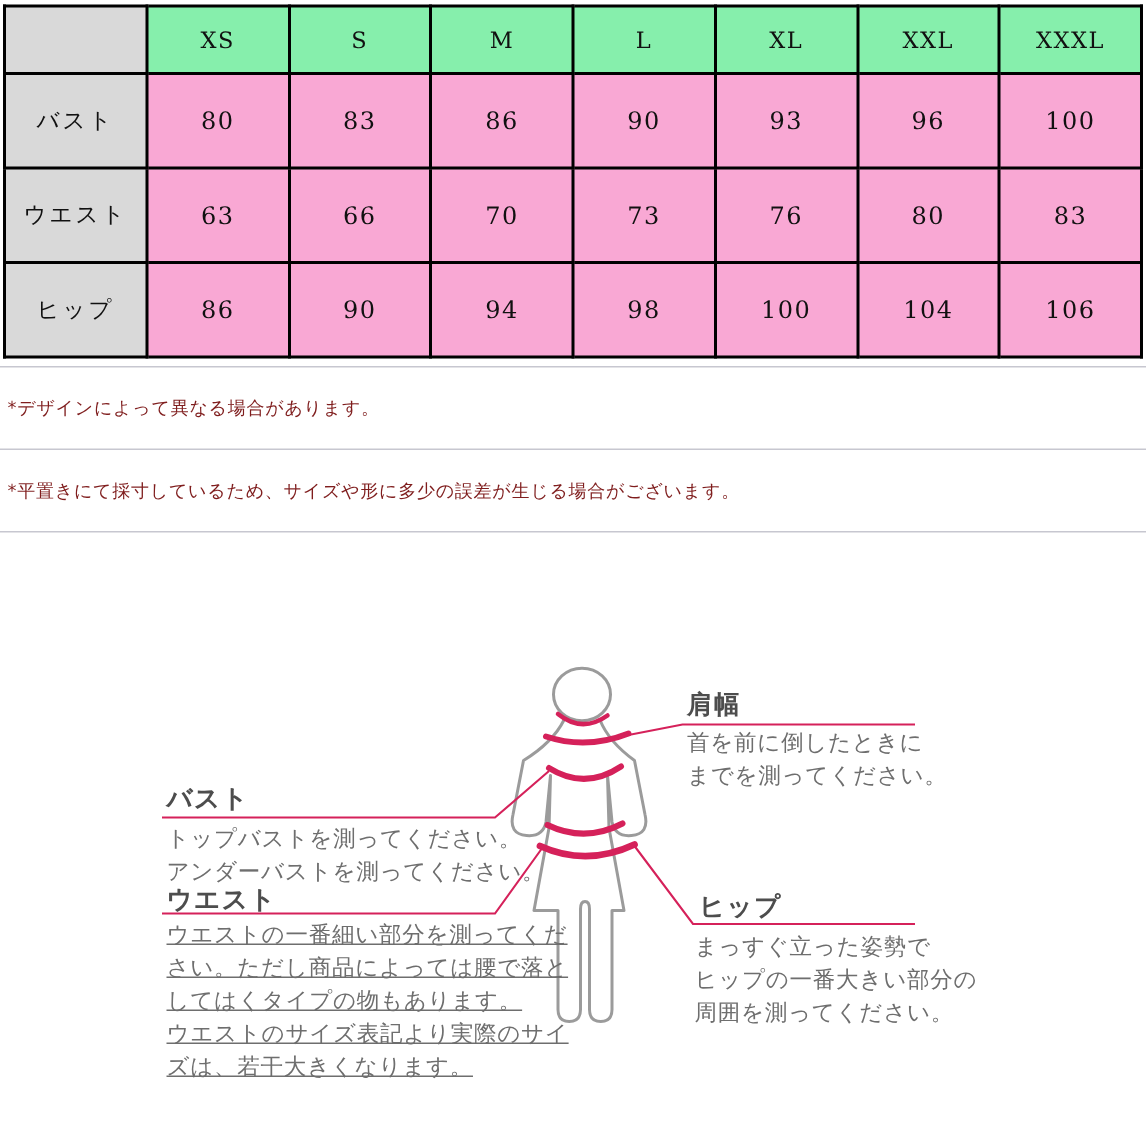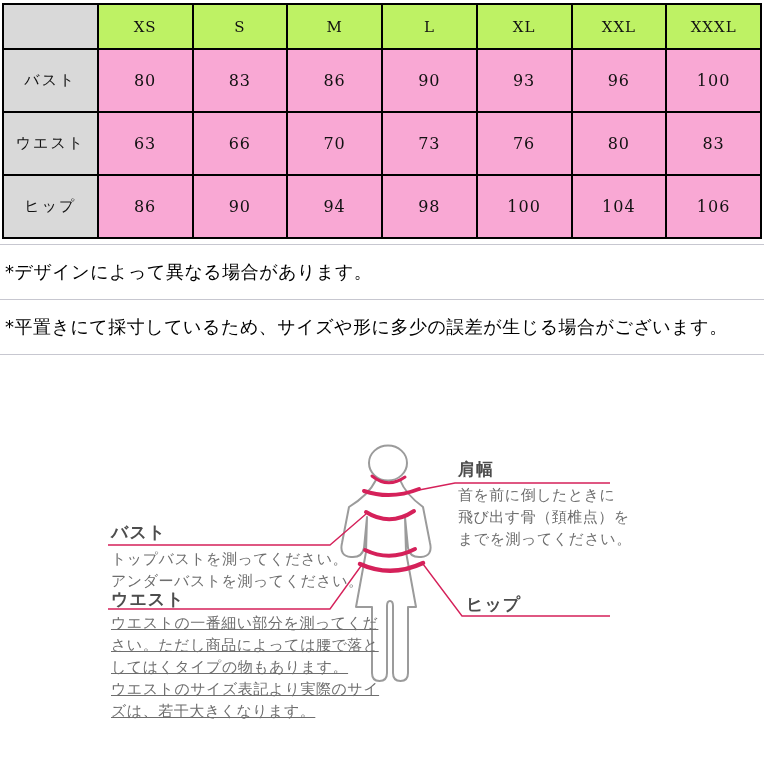--- a/index.html
+++ b/index.html
@@ -7,28 +7,28 @@
         font-family:"DejaVu Sans","Liberation Sans",sans-serif;}
 
   
   table.size-table{border-collapse:collapse;table-layout:fixed;width:760px;
                    margin:3px 0 0 2px;font-family:"DejaVu Serif","Liberation Serif",serif;}
   table.size-table th,table.size-table td{border:2px solid #000;text-align:center;
                    vertical-align:middle;font-weight:normal;padding:0;}
   tr.size-header-row{height:45px;}
   tr.size-data-row{height:63px;}
   .corner-cell{background:#d9d9d9;}
-  .size-head-cell{background:#bef264;font-size:15px;color:#111;letter-spacing:1px;}
+  .size-head-cell{background:#86efac;font-size:15px;color:#111;letter-spacing:1px;}
   .row-label-cell{background:#d9d9d9;font-size:15px;color:#111;letter-spacing:2px;}
   .value-cell{background:#f9a8d4;font-size:16px;color:#111;letter-spacing:1px;}
 
   
   .notes{margin-top:5px;}
   .note-row{height:54px;display:flex;align-items:center;padding-left:5px;
-            border-bottom:1px solid #c7c7d0;font-size:18px;color:#000000;letter-spacing:0.5px;}
+            border-bottom:1px solid #c7c7d0;font-size:12px;color:#7f1d1d;letter-spacing:0.5px;}
   .note-row:first-child{border-top:1px solid #c7c7d0;}
 
   
   .diagram-svg{position:absolute;left:0;top:424px;width:764px;height:340px;}
   .g-title{position:absolute;font-size:17px;font-weight:bold;color:#4d4d4d;
            letter-spacing:1px;white-space:nowrap;text-align:center;}
   .g-text{position:absolute;font-size:15px;color:#6e6e6e;line-height:22px;
           letter-spacing:0.5px;white-space:nowrap;}
 </style>
 </head>
@@ -135,34 +135,38 @@
       <path d="M 419 490 L 455 483 L 610 483"></path>
       <path d="M 366 514 L 330 545 L 108 545"></path>
       <path d="M 361 566 L 330 609 L 108 609"></path>
       <path d="M 423 564 L 462 616 L 610 616"></path>
     </g>
   </svg>
 
   <div class="g-title" style="left:458px;top:458px;">肩幅</div>
   <div class="g-text" style="left:458px;top:484px;">
     <div>首を前に倒したときに</div>
-    <div>飛び出す骨（頚椎点）を</div>
     <div>までを測ってください。</div>
   </div>
 
   <div class="g-title" style="left:111px;top:521px;">バスト</div>
   <div class="g-text" style="left:111px;top:548px;">
     <div>トップバストを測ってください。</div>
     <div>アンダーバストを測ってください。</div>
   </div>
 
   <div class="g-title" style="left:111px;top:588px;">ウエスト</div>
   <div class="g-text" style="left:111px;top:612px;text-decoration:underline;">
     <div>ウエストの一番細い部分を測ってくだ</div>
     <div>さい。ただし商品によっては腰で落と</div>
     <div>してはくタイプの物もあります。</div>
     <div>ウエストのサイズ表記より実際のサイ</div>
     <div>ズは、若干大きくなります。</div>
   </div>
 
   <div class="g-title" style="left:466px;top:593px;">ヒップ</div>
+  <div class="g-text" style="left:463px;top:620px;">
+    <div>まっすぐ立った姿勢で</div>
+    <div>ヒップの一番大きい部分の</div>
+    <div>周囲を測ってください。</div>
+  </div>
 
 </div>
 
 </body></html>

